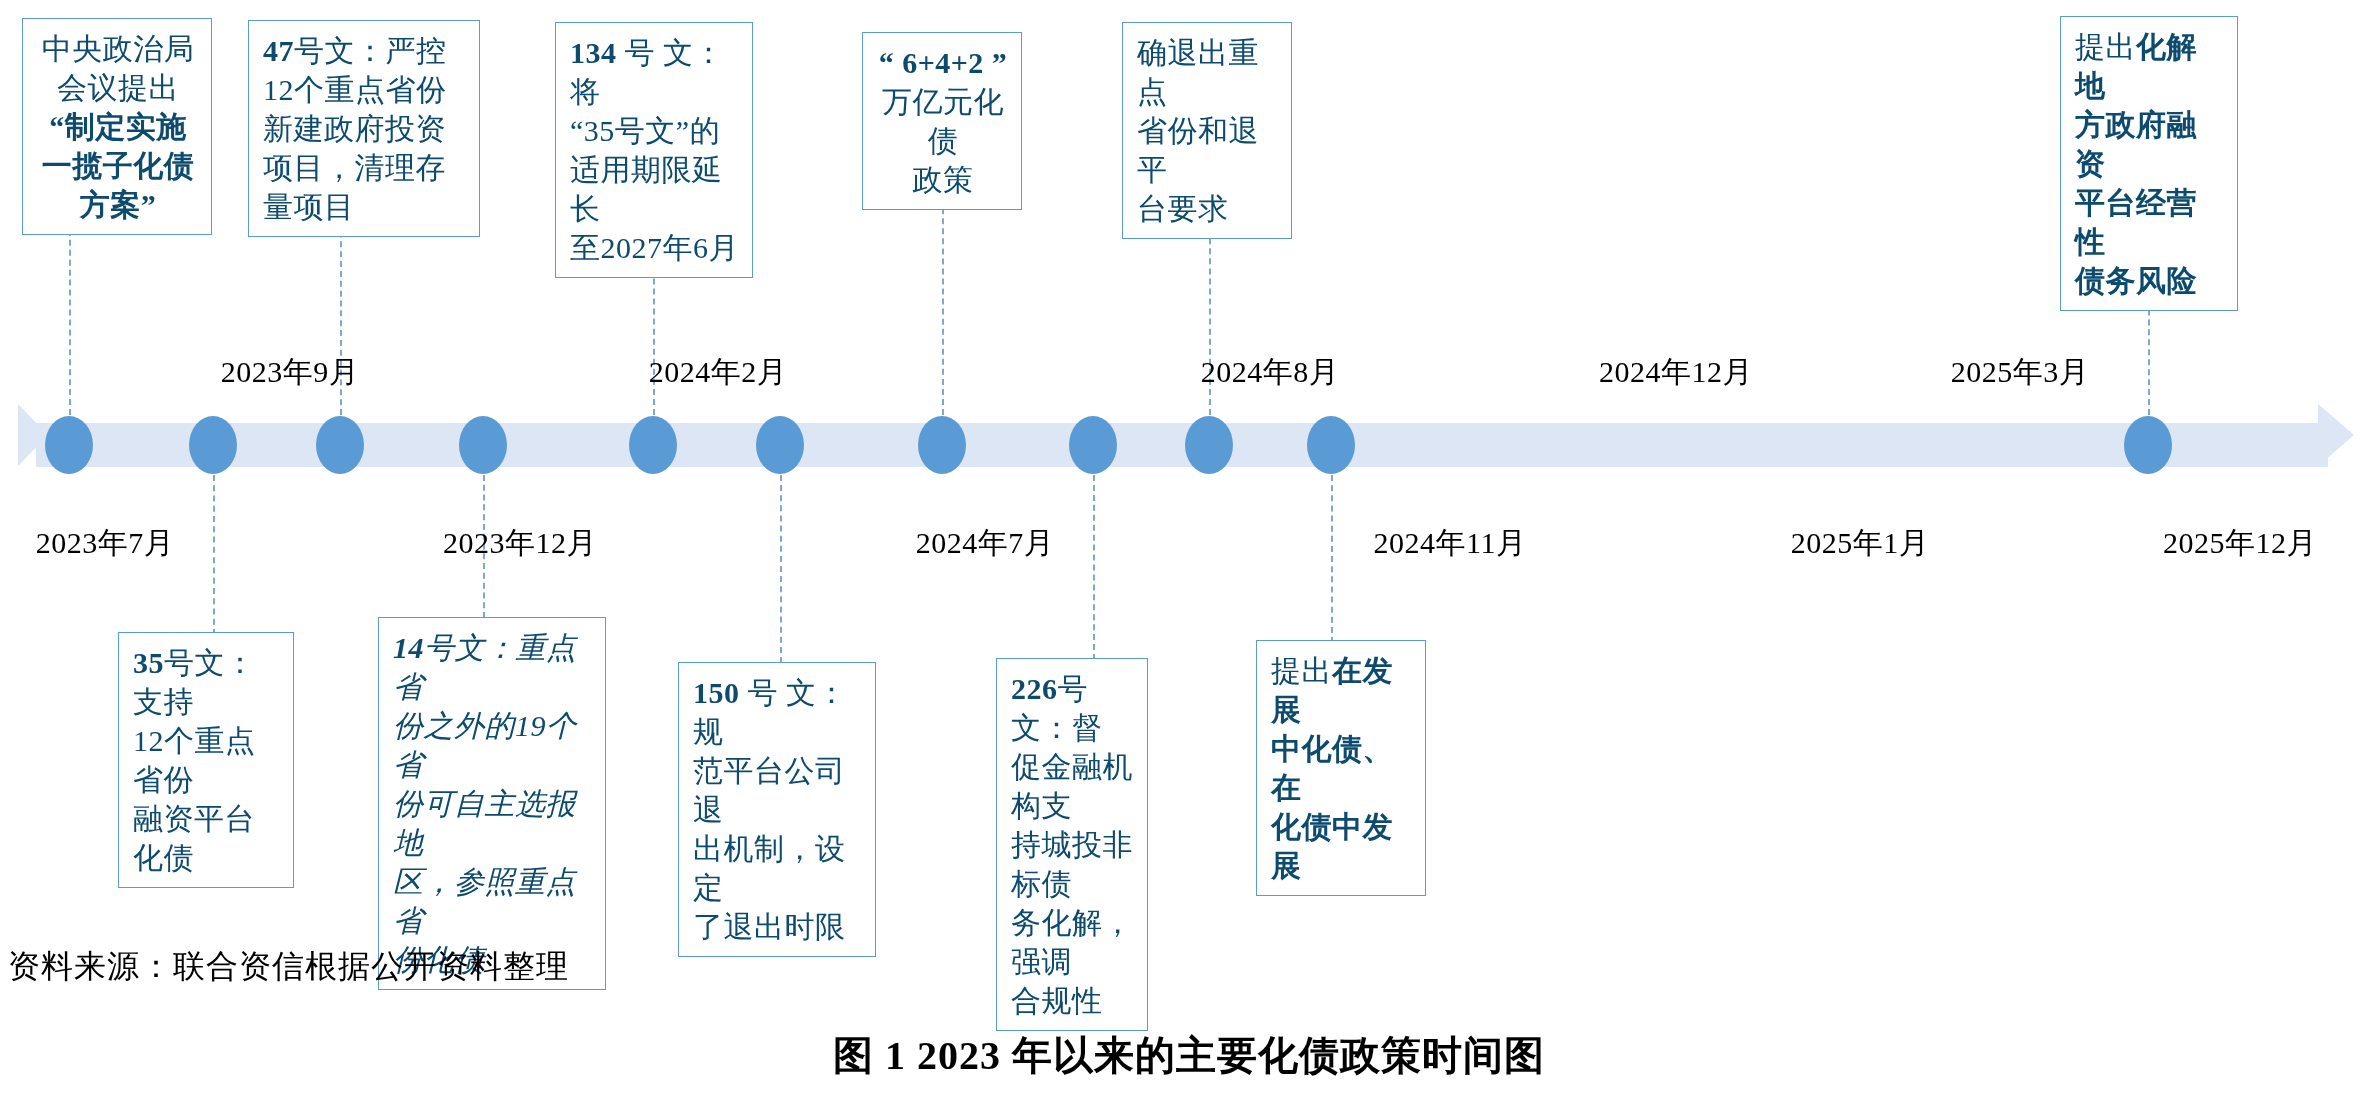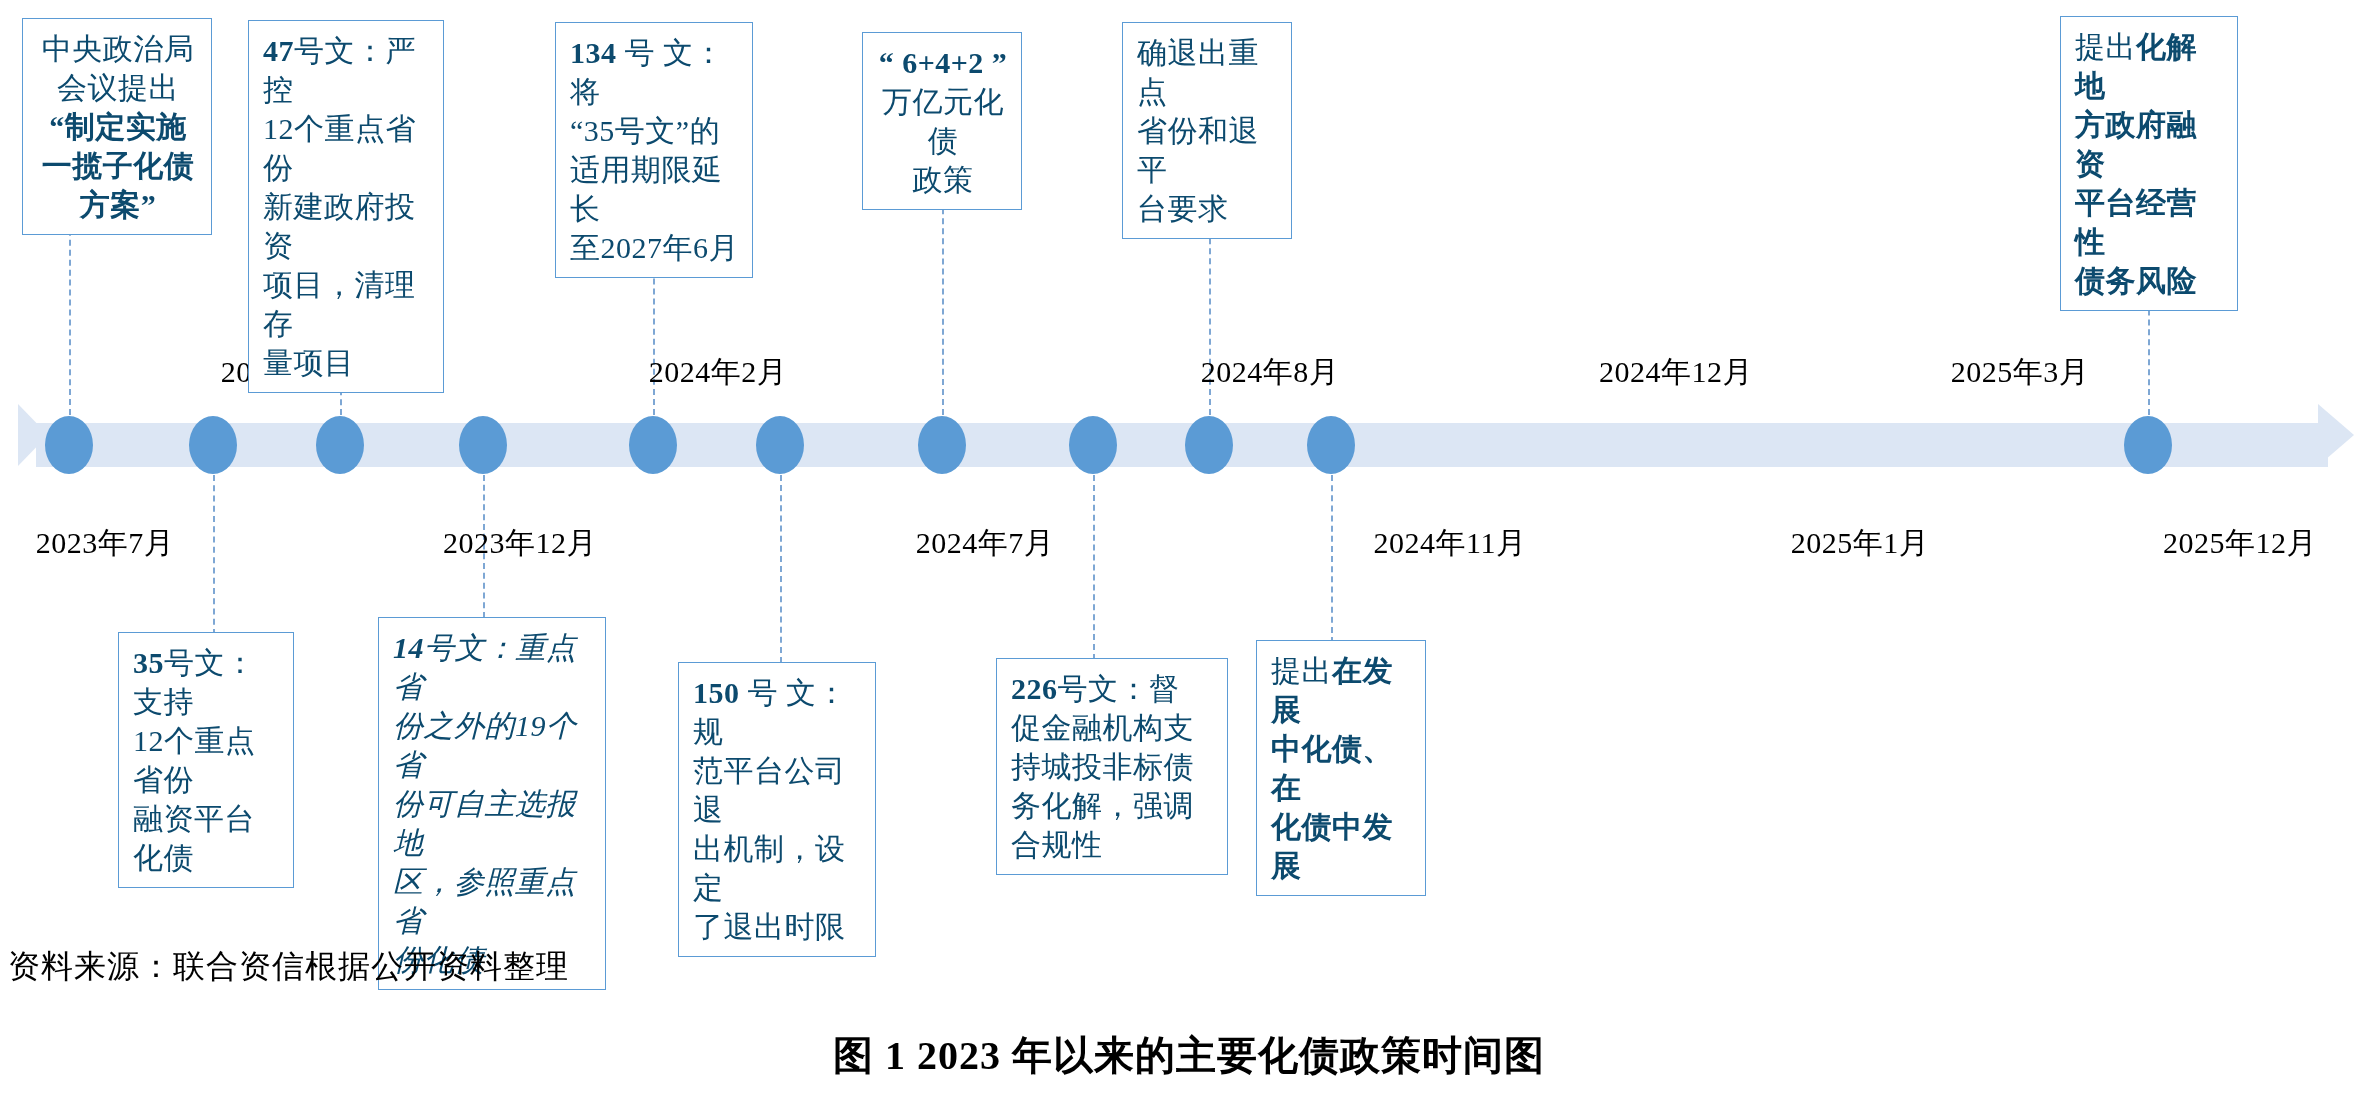--- a/index.html
+++ b/index.html
@@ -159,21 +159,21 @@
   <div class="date-label date-below" style="left:2240px;">2025年12月</div>
 
   <div class="box" style="left:22px; top:18px; width:190px; text-align:center;">
       <div><span>中央政治局</span></div>
       <div><span>会议提出</span></div>
       <div><b>“制定实施</b></div>
       <div><b>一揽子化债</b></div>
       <div><b>方案”</b></div>
     </div>
 
-  <div class="box" style="left:248px; top:20px; width:196px;">
+  <div class="box" style="left:248px; top:20px; width:232px;">
       <div><b>47</b><span>号文：严控</span></div>
       <div><span>12个重点省份</span></div>
       <div><span>新建政府投资</span></div>
       <div><span>项目，清理存</span></div>
       <div><span>量项目</span></div>
     </div>
 
   <div class="box" style="left:555px; top:22px; width:198px;">
       <div><b>134</b><span> 号 文： 将</span></div>
       <div><span>“35号文”的</span></div>
@@ -214,21 +214,21 @@
       <div><span>份化债</span></div>
     </div>
 
   <div class="box" style="left:678px; top:662px; width:198px;">
       <div><b>150</b><span> 号 文： 规</span></div>
       <div><span>范平台公司退</span></div>
       <div><span>出机制，设定</span></div>
       <div><span>了退出时限</span></div>
     </div>
 
-  <div class="box" style="left:996px; top:658px; width:232px;">
+  <div class="box" style="left:996px; top:658px; width:152px;">
       <div><b>226</b><span>号文：督</span></div>
       <div><span>促金融机构支</span></div>
       <div><span>持城投非标债</span></div>
       <div><span>务化解，强调</span></div>
       <div><span>合规性</span></div>
     </div>
 
   <div class="box" style="left:1256px; top:640px; width:170px;">
       <div><span>提出</span><b>在发展</b></div>
       <div><b>中化债、在</b></div>

